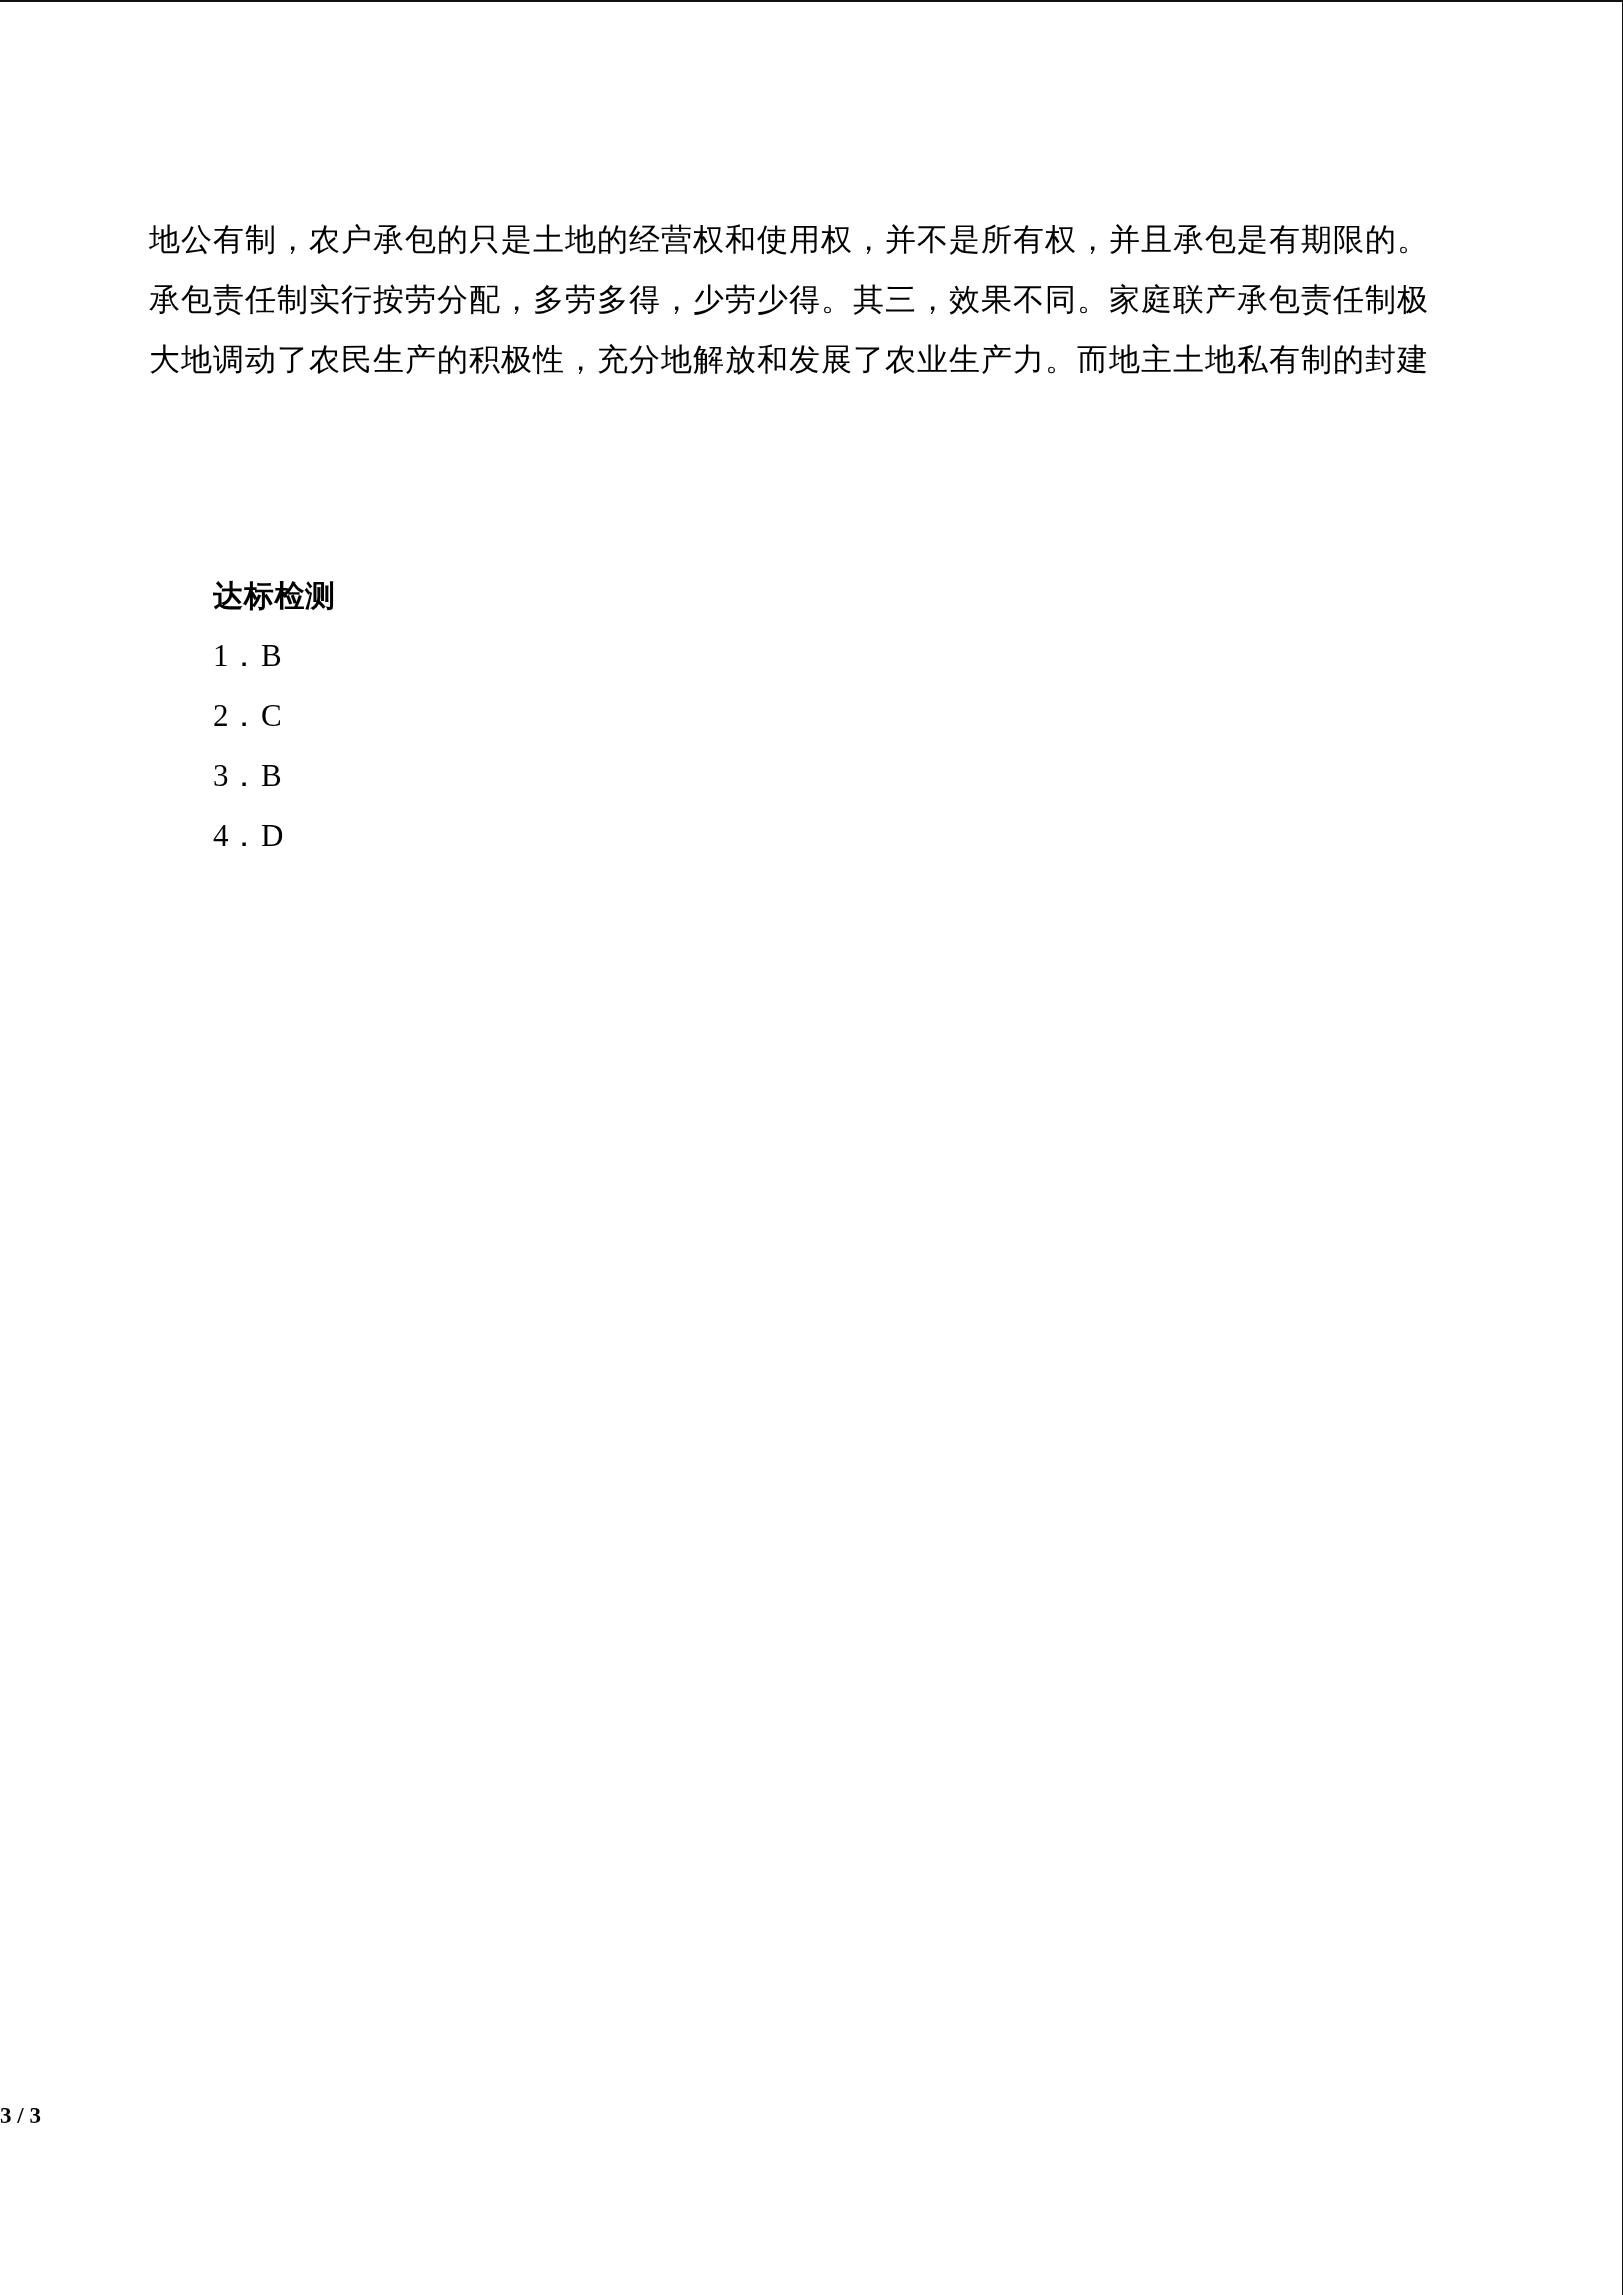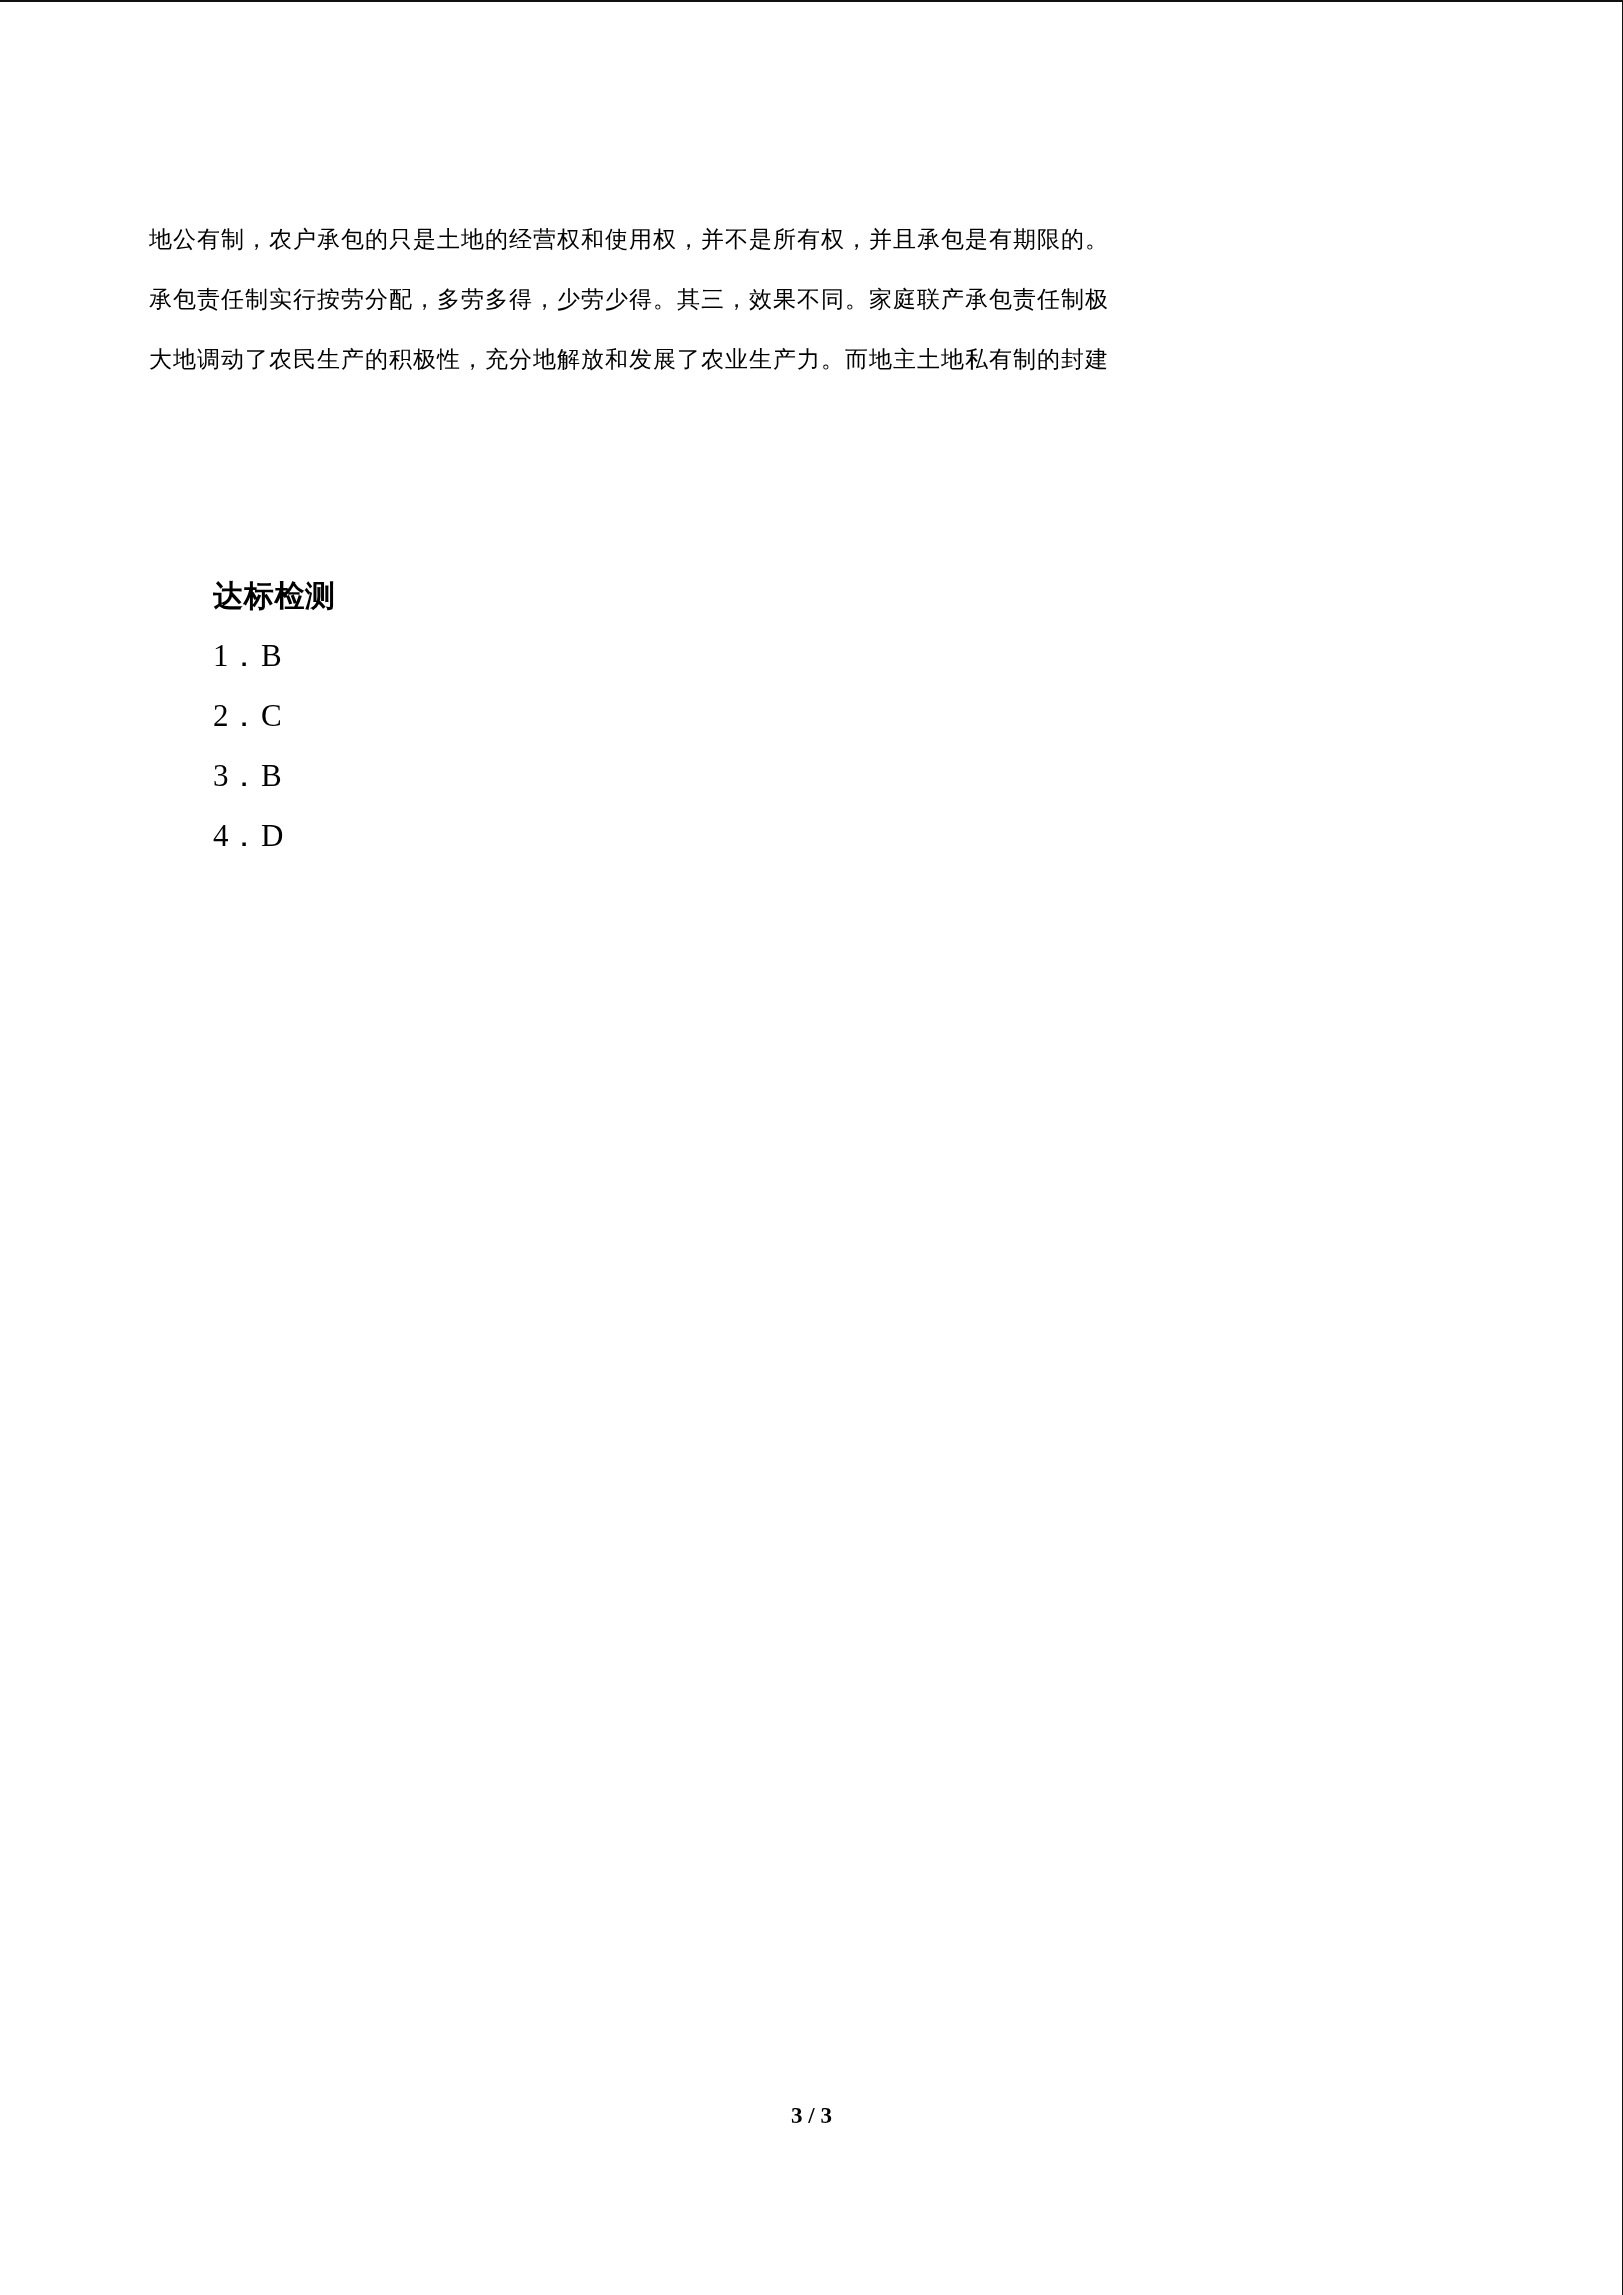--- a/index.html
+++ b/index.html
@@ -29,21 +29,21 @@
       height: 2295px;
       background: #111111;
     }
     .content {
       position: absolute;
       left: 149px;
       top: 217px;
       width: 1309px;
     }
     .para-line {
-      font-size: 23px;
+      font-size: 31px;
       height: 60px;
       line-height: 45px;
       white-space: nowrap;
       letter-spacing: 1px;
       font-family: "DejaVu Serif", "Liberation Serif", serif;
     }
     .heading {
       position: absolute;
       left: 213px;
       top: 577px;
@@ -72,21 +72,21 @@
       display: inline-block;
     }
     .answer-val {
       display: inline-block;
     }
     .footer {
       position: absolute;
       left: 0;
       width: 1623px;
       top: 2101px;
-      text-align: center;
+      text-align: left;
       font-size: 23px;
       font-weight: bold;
       font-family: "Liberation Serif", "DejaVu Serif", serif;
       line-height: 30px;
     }
   </style>
 </head>
 <body>
 
 <div class="page-frame-top"></div>

